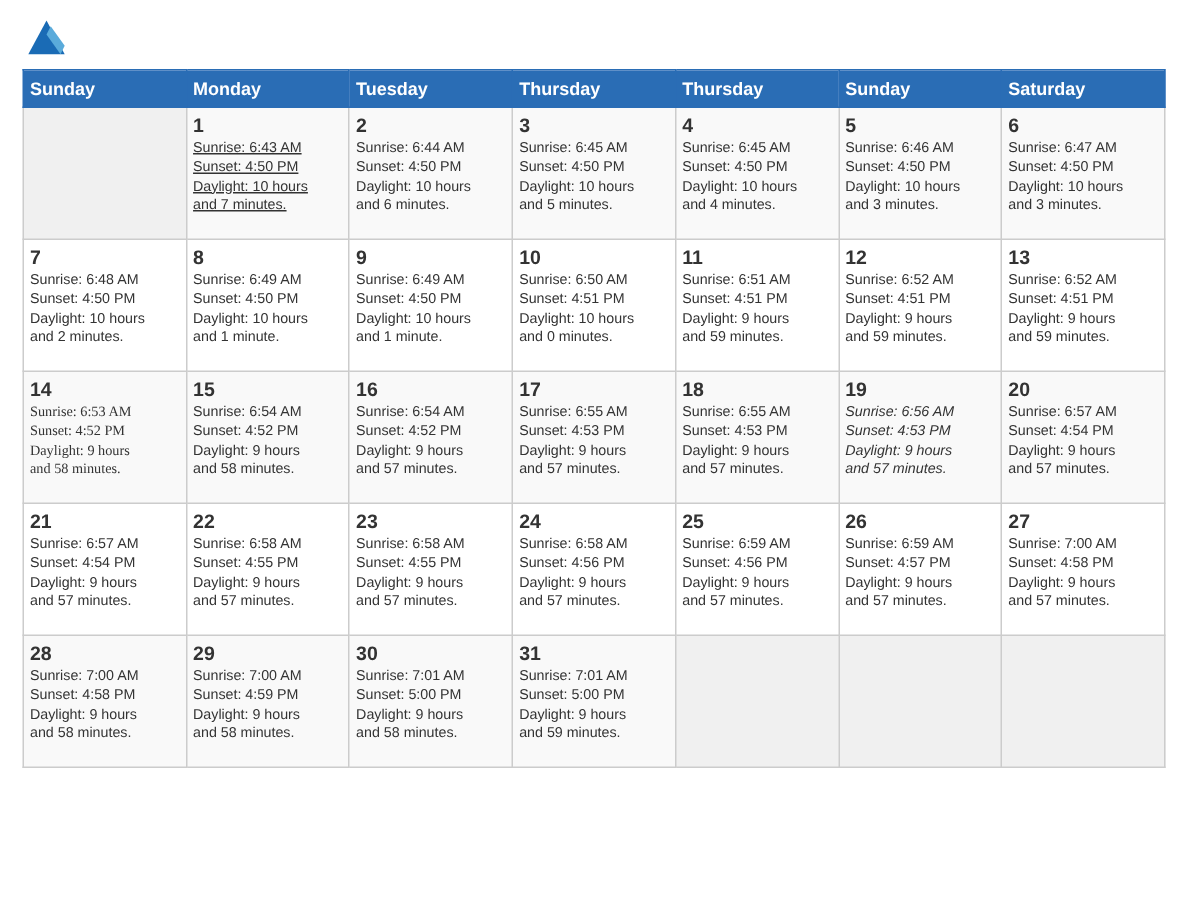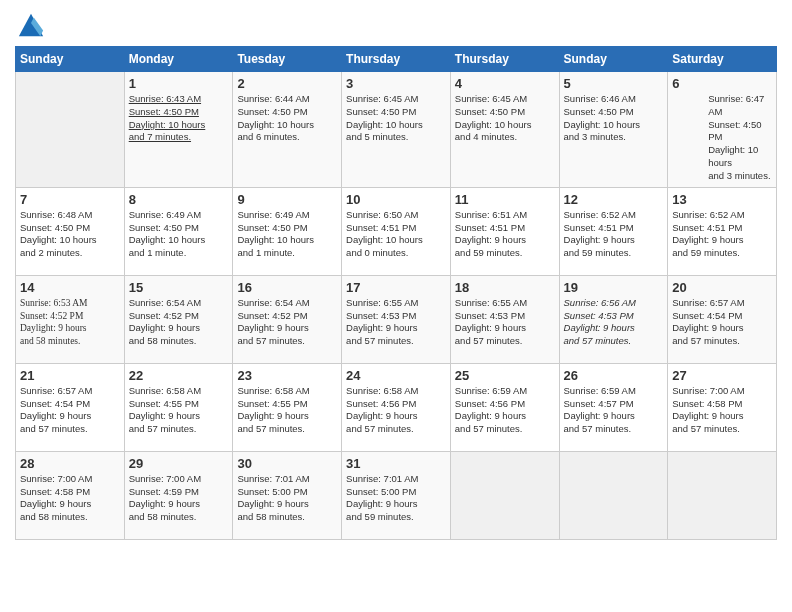--- a/index.html
+++ b/index.html
@@ -163,21 +163,21 @@
           </td>
           <td>
             <span class="day-num">5</span>
             <div class="day-info" style="white-space: pre-line;">Sunrise: 6:46 AM
 Sunset: 4:50 PM
 Daylight: 10 hours
 and 3 minutes.</div>
           </td>
           <td>
             <span class="day-num">6</span>
-            <div class="day-info" style="white-space: pre-line; margin-left: 36px;">Sunrise: 6:47 AM
+            <div class="day-info" style="white-space: pre-line;">Sunrise: 6:47 AM
 Sunset: 4:50 PM
 Daylight: 10 hours
 and 3 minutes.</div>
           </td>
         </tr>
         <tr>
           <td>
             <span class="day-num">7</span>
             <div class="day-info" style="white-space: pre-line;">Sunrise: 6:48 AM
 Sunset: 4:50 PM

